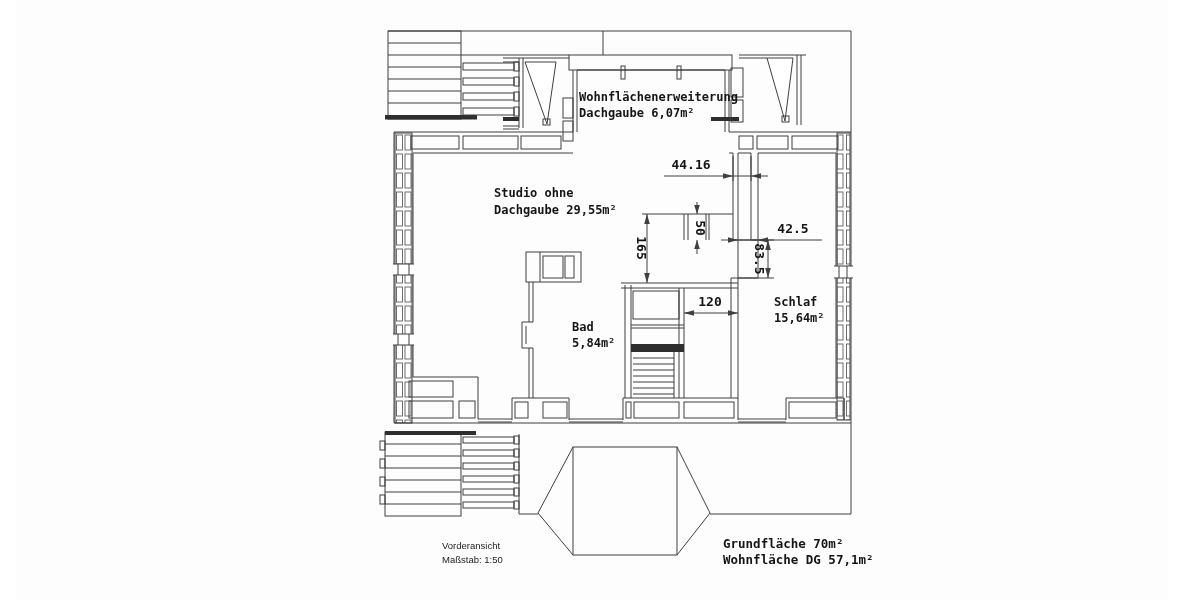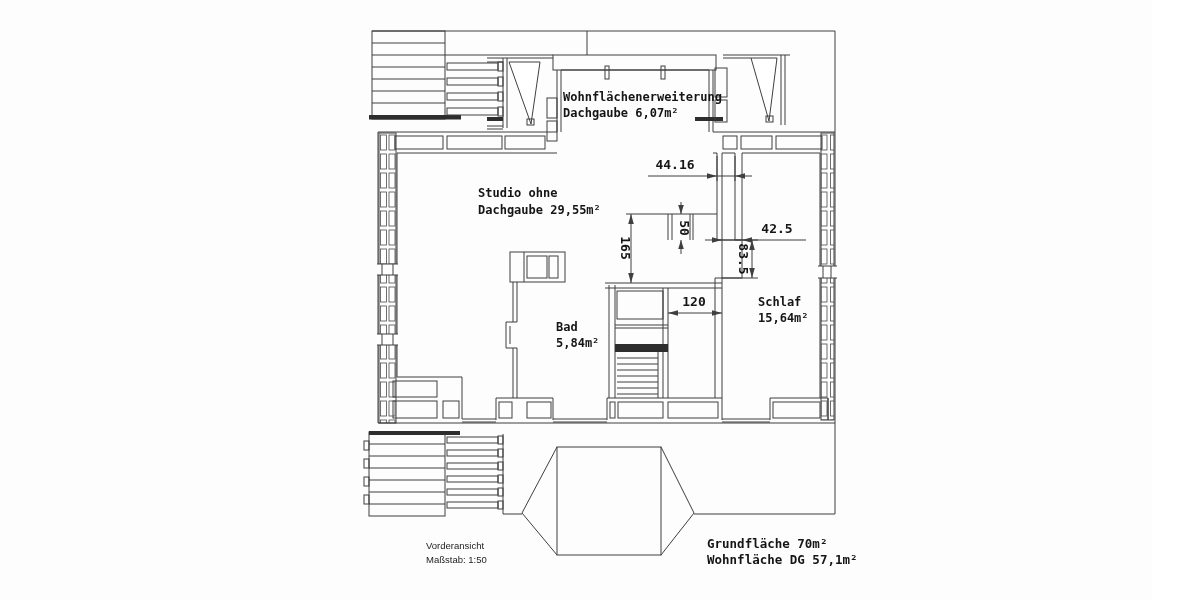--- a/index.html
+++ b/index.html
@@ -1,17 +1,17 @@
 <!DOCTYPE html>
 <html><head>
 <meta charset="utf-8">
 <style>
   html,body{margin:0;padding:0;background:#ffffff;}
   .stage{position:relative;width:1152px;height:600px;background:#fdfdfd;overflow:hidden;
-         font-family:"DejaVu Sans Mono",monospace;}
+         font-family:"DejaVu Sans Mono",monospace;margin-left:16px;}
   svg{position:absolute;left:0;top:0;}
   .cad-label{font-family:"DejaVu Sans Mono",monospace;font-weight:bold;fill:#151515;}
   .dim-label{font-family:"DejaVu Sans Mono",monospace;font-weight:bold;fill:#151515;}
   .plain-label{font-family:"Liberation Sans","DejaVu Sans",sans-serif;fill:#222;}
 </style>
 </head>
 <body>
 
 <div class="stage">
 <svg width="1200" height="600" viewBox="0 0 1200 600">

